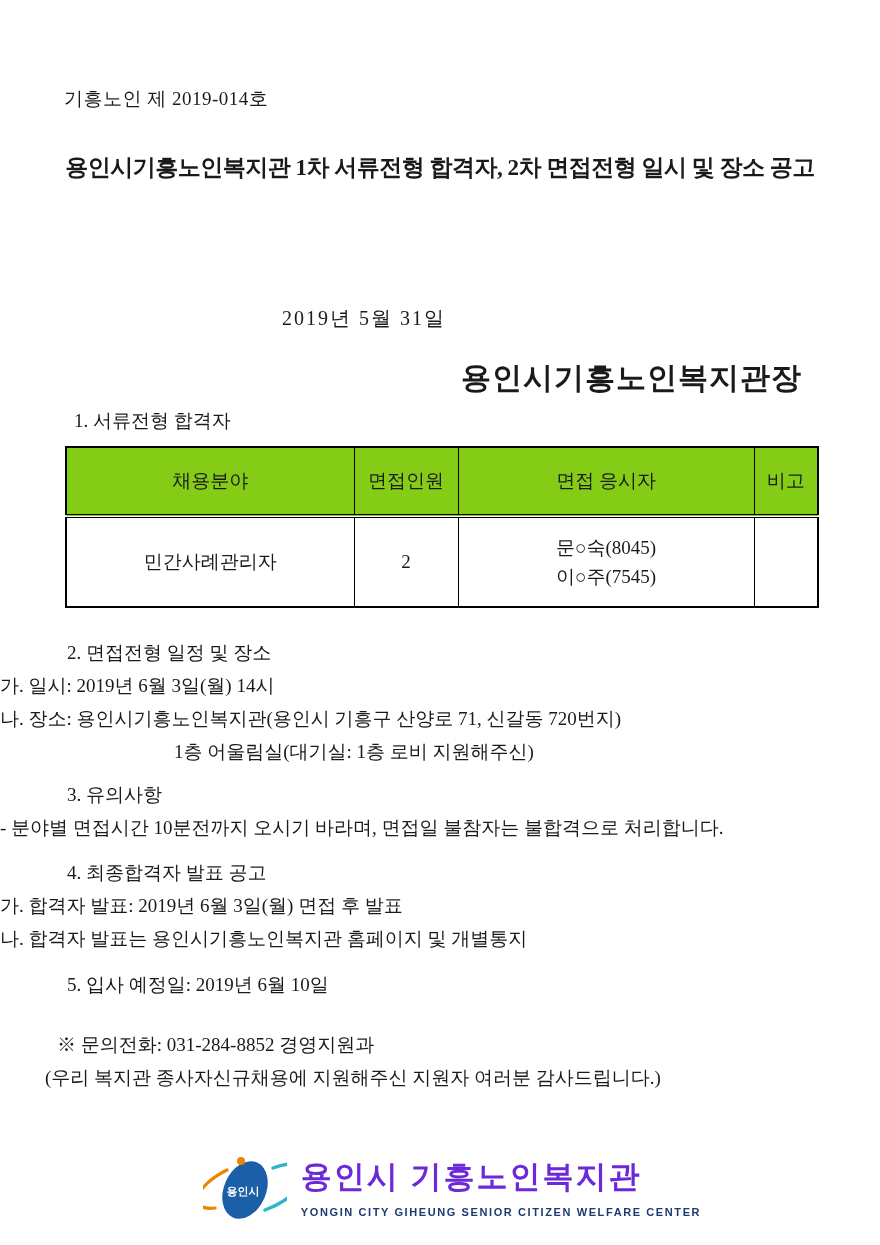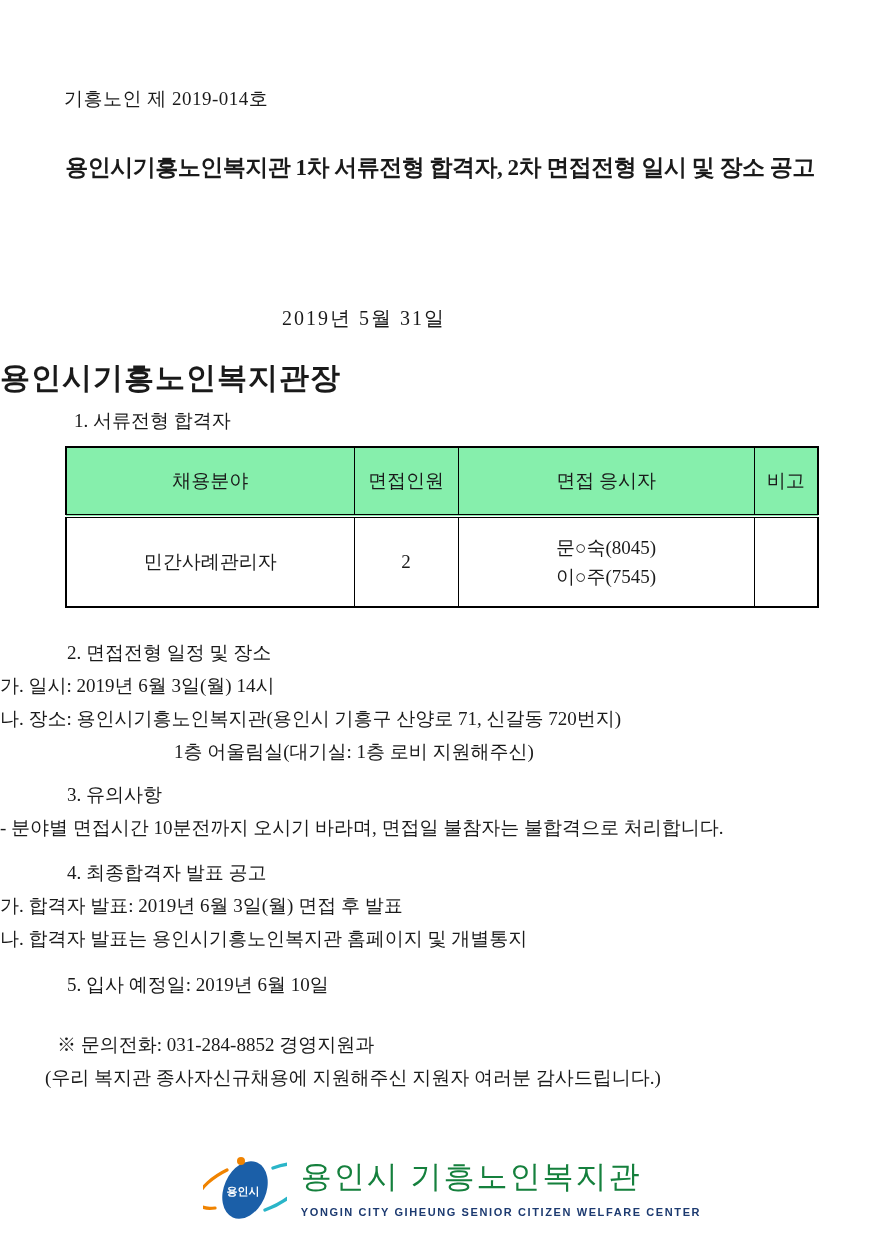--- a/index.html
+++ b/index.html
@@ -22,40 +22,40 @@
   .subtitle{
     position:absolute;top:222px;left:0;width:880px;
     text-align:center;font-size:18px;line-height:31px;
   }
   .doc-date{
     position:absolute;top:305px;left:0;width:728px;
     text-align:center;font-size:20px;letter-spacing:2px;
   }
   .signature{
     position:absolute;top:358px;left:0;width:802px;
-    text-align:left;font-size:30px;font-weight:bold;letter-spacing:1px;
+    text-align:right;font-size:30px;font-weight:bold;letter-spacing:1px;
   }
 
   .sec1-heading{
     position:absolute;top:408px;left:74px;
     font-size:19px;
   }
   table.pass-table{
     position:absolute;top:446px;left:65px;
     border-collapse:collapse;table-layout:fixed;
     width:752px;
     font-size:19px;
   }
   table.pass-table th, table.pass-table td{
     border:1px solid #000;text-align:center;vertical-align:middle;
     padding:0;
   }
   table.pass-table{border:2px solid #000;}
   table.pass-table thead th{
-    background:#86efac;height:66px;font-weight:normal;
+    background:#84cc16;height:66px;font-weight:normal;
     border-bottom:4px double #000;
   }
   table.pass-table tbody td{height:88px;}
   .col-field{width:288px;}
   .col-count{width:104px;}
   .col-applicants{width:296px;}
   .col-note{width:64px;}
   .applicant-line{display:block;line-height:29px;}
 
   .text-block{position:absolute;left:0;width:880px;font-size:19px;}
@@ -72,21 +72,21 @@
   .ind-thanks{margin-left:45px;}
 
   .footer-logo{
     position:absolute;top:1150px;left:12px;width:880px;
     display:flex;align-items:center;justify-content:center;gap:14px;
   }
   .logo-mark{width:84px;height:78px;flex:0 0 auto;}
   .logo-texts{display:flex;flex-direction:column;align-items:flex-start;}
   .logo-kr{
     font-family:"Liberation Sans","DejaVu Sans",sans-serif;
-    font-size:31px;font-weight:400;color:#15803d;letter-spacing:2px;line-height:34px;
+    font-size:31px;font-weight:700;color:#6d28d9;letter-spacing:2px;line-height:34px;
   }
   .logo-en{
     font-family:"Liberation Sans","DejaVu Sans",sans-serif;
     font-size:11px;font-weight:bold;color:#1c3a70;letter-spacing:1.6px;margin-top:12px;
   }
 </style>
 </head>
 <body>
 
 <div class="page">

